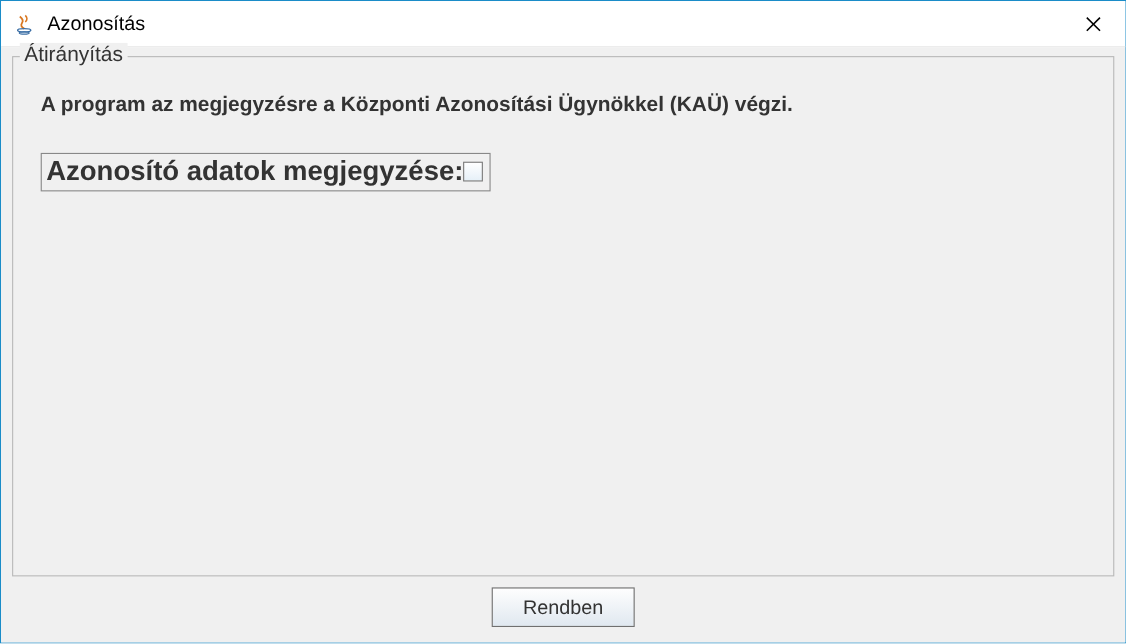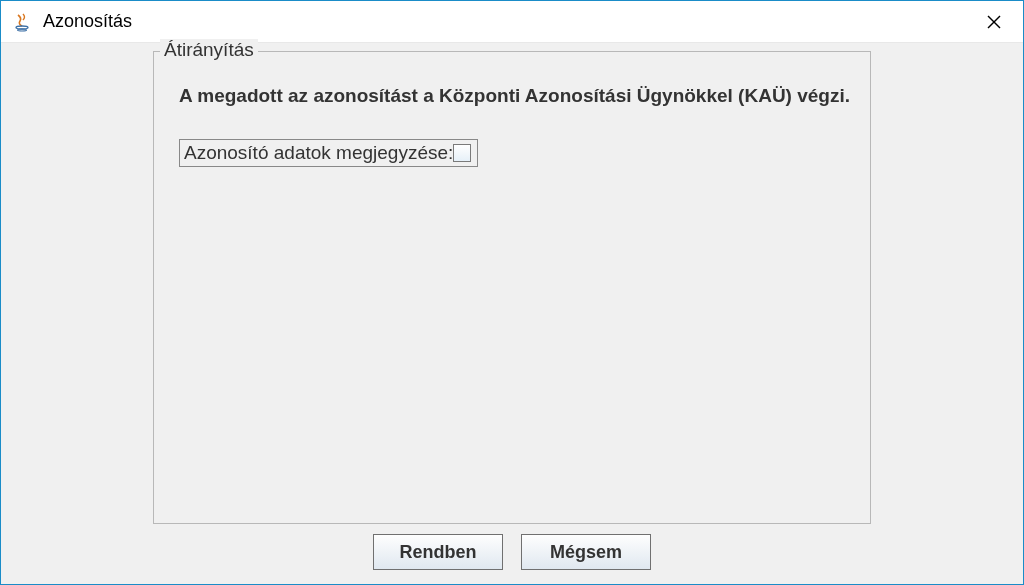--- a/index.html
+++ b/index.html
@@ -52,21 +52,20 @@
       font-size: 20px;
       color: #000000;
       cursor: pointer;
     }
     .content-area {
       flex: 1;
       background: #f0f0f0;
       padding: 8px 10px 10px 10px;
       display: flex;
       flex-direction: column;
-      align-items: center;
     }
     .fieldset {
       border: 1px solid #b8b8b8;
       background: #f0f0f0;
       position: relative;
       flex: 1;
       margin-bottom: 10px;
     }
     .legend {
       position: absolute;
@@ -89,22 +88,22 @@
     }
     .checkbox-row {
       display: inline-flex;
       align-items: center;
       border: 1px solid #888888;
       background: #f0f0f0;
       padding: 2px 6px 2px 4px;
       margin-bottom: 30px;
     }
     .checkbox-label {
-      font-size: 19px;
-      font-weight: normal;
+      font-size: 25px;
+      font-weight: bold;
       color: #333333;
       margin-right: 0;
     }
     .checkbox-box {
       width: 18px;
       height: 18px;
       border: 1px solid #7a7a7a;
       background: linear-gradient(#ffffff, #e6f0f8);
       cursor: pointer;
     }
@@ -113,21 +112,21 @@
       justify-content: center;
       gap: 18px;
       padding-bottom: 4px;
     }
     .btn {
       min-width: 130px;
       height: 36px;
       border: 1px solid #707070;
       background: linear-gradient(#fefefe, #e0e8f0);
       font-size: 18px;
-      font-weight: bold;
+      font-weight: normal;
       color: #333333;
       cursor: pointer;
       font-family: inherit;
     }
   </style>
 </head>
 <body>
 
 <div class="window">
   <div class="titlebar">
@@ -145,26 +144,25 @@
         <line x1="1" y1="1" x2="13" y2="13" stroke="currentColor" stroke-width="1.4"></line>
         <line x1="13" y1="1" x2="1" y2="13" stroke="currentColor" stroke-width="1.4"></line>
       </svg>
     </div>
   </div>
 
   <div class="content-area">
     <div class="fieldset">
       <div class="legend">Átirányítás</div>
       <div class="inner-content">
-        <p class="para">A megadott az azonosítást a Központi Azonosítási Ügynökkel (KAÜ) végzi.</p>
+        <p class="para">A program az megjegyzésre a Központi Azonosítási Ügynökkel (KAÜ) végzi.</p>
         <div class="checkbox-row">
           <span class="checkbox-label">Azonosító adatok megjegyzése:</span>
           <div class="checkbox-box"></div>
         </div>
       </div>
     </div>
 
     <div class="button-bar">
       <button class="btn">Rendben</button>
-      <button class="btn">Mégsem</button>
     </div>
   </div>
 </div>
 
 </body></html>

